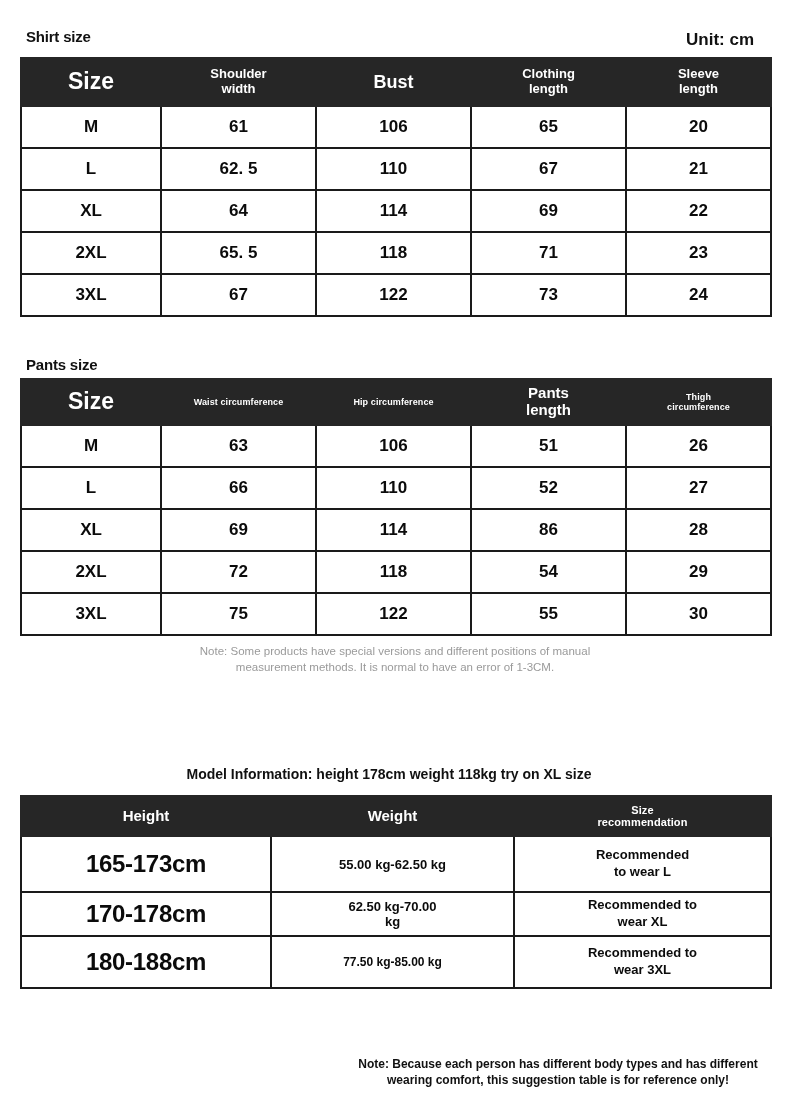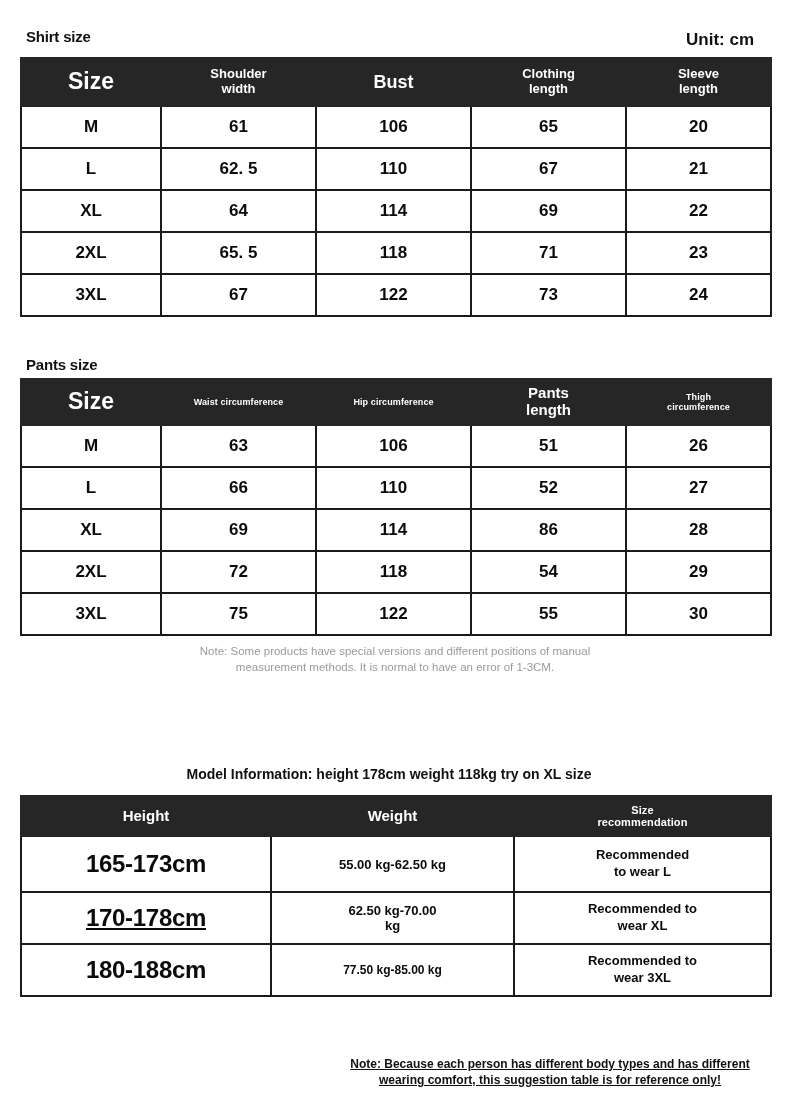--- a/index.html
+++ b/index.html
@@ -263,36 +263,36 @@
     <tbody>
       <tr>
         <td class="c-h" style="height:56px;">165-173cm</td>
         <td class="c-w2">55.00 kg-62.50 kg</td>
         <td class="c-rec">
           <span>Recommended</span><br>
           <span>to wear L</span>
         </td>
       </tr>
       <tr>
-        <td class="c-h" style="height:52px;text-decoration:underline;">170-178cm</td>
+        <td class="c-h" style="height:44px;">170-178cm</td>
         <td class="c-w2">
           <span>62.50 kg-70.00</span><br>
           <span>kg</span>
         </td>
         <td class="c-rec">
           <span>Recommended to</span><br>
           <span>wear XL</span>
         </td>
       </tr>
       <tr>
         <td class="c-h" style="height:52px;">180-188cm</td>
         <td class="c-w">77.50 kg-85.00 kg</td>
         <td class="c-rec">
           <span>Recommended to</span><br>
           <span>wear 3XL</span>
         </td>
       </tr>
     </tbody>
   </table>
 
-  <div class="note-black" style="left:330px; top:1056px; width:440px;text-decoration:underline;">Note: Because each person has different body types and has different wearing comfort, this suggestion table is for reference only!</div>
+  <div class="note-black" style="left:338px; top:1056px; width:440px;">Note: Because each person has different body types and has different wearing comfort, this suggestion table is for reference only!</div>
 
 </div>
 
 </body></html>

